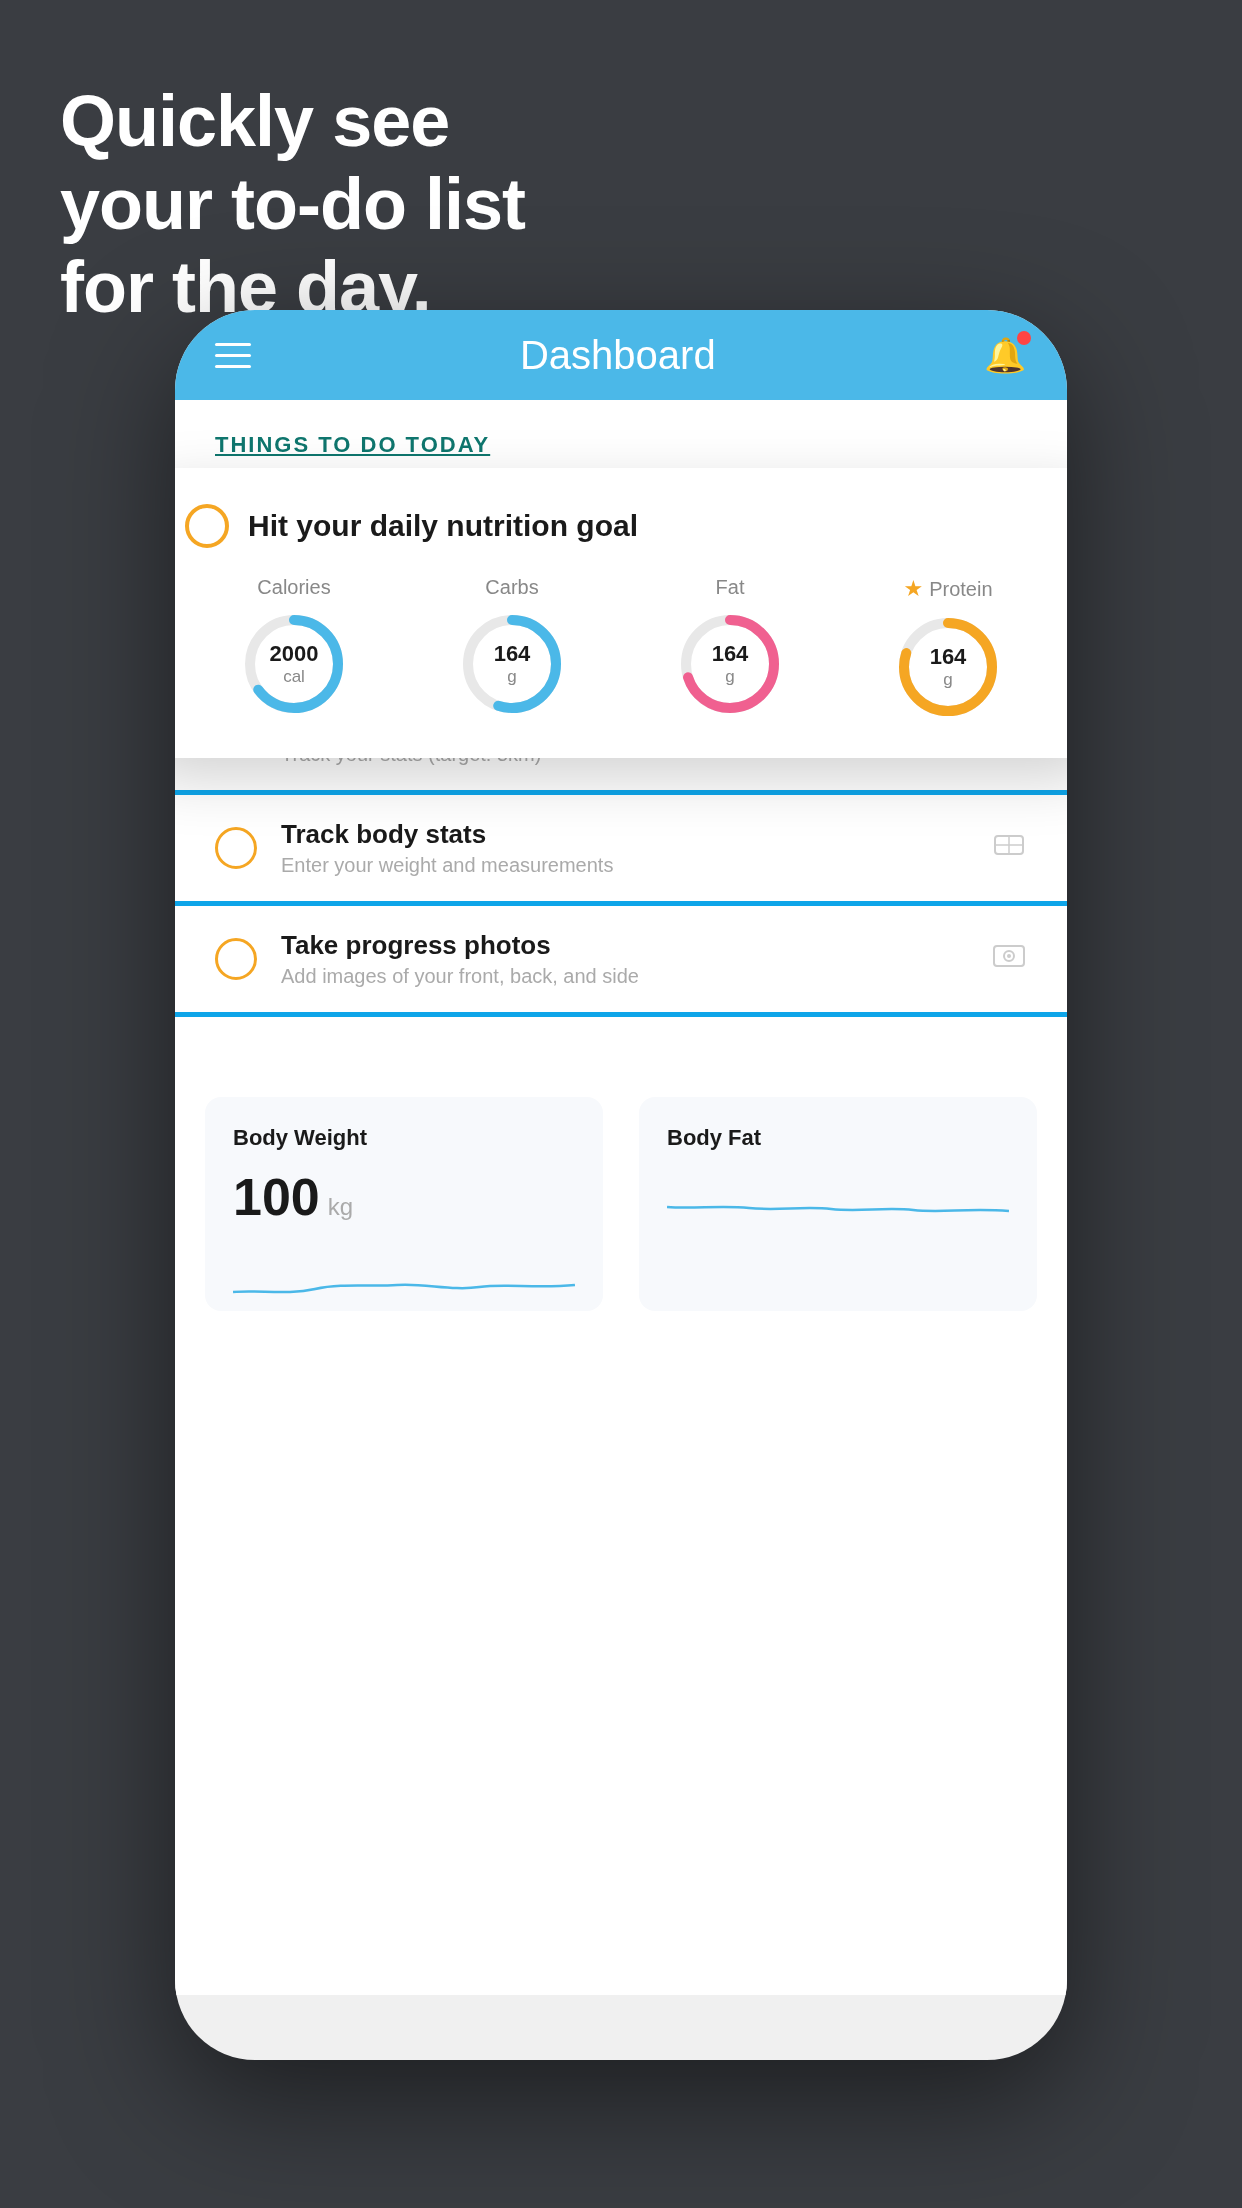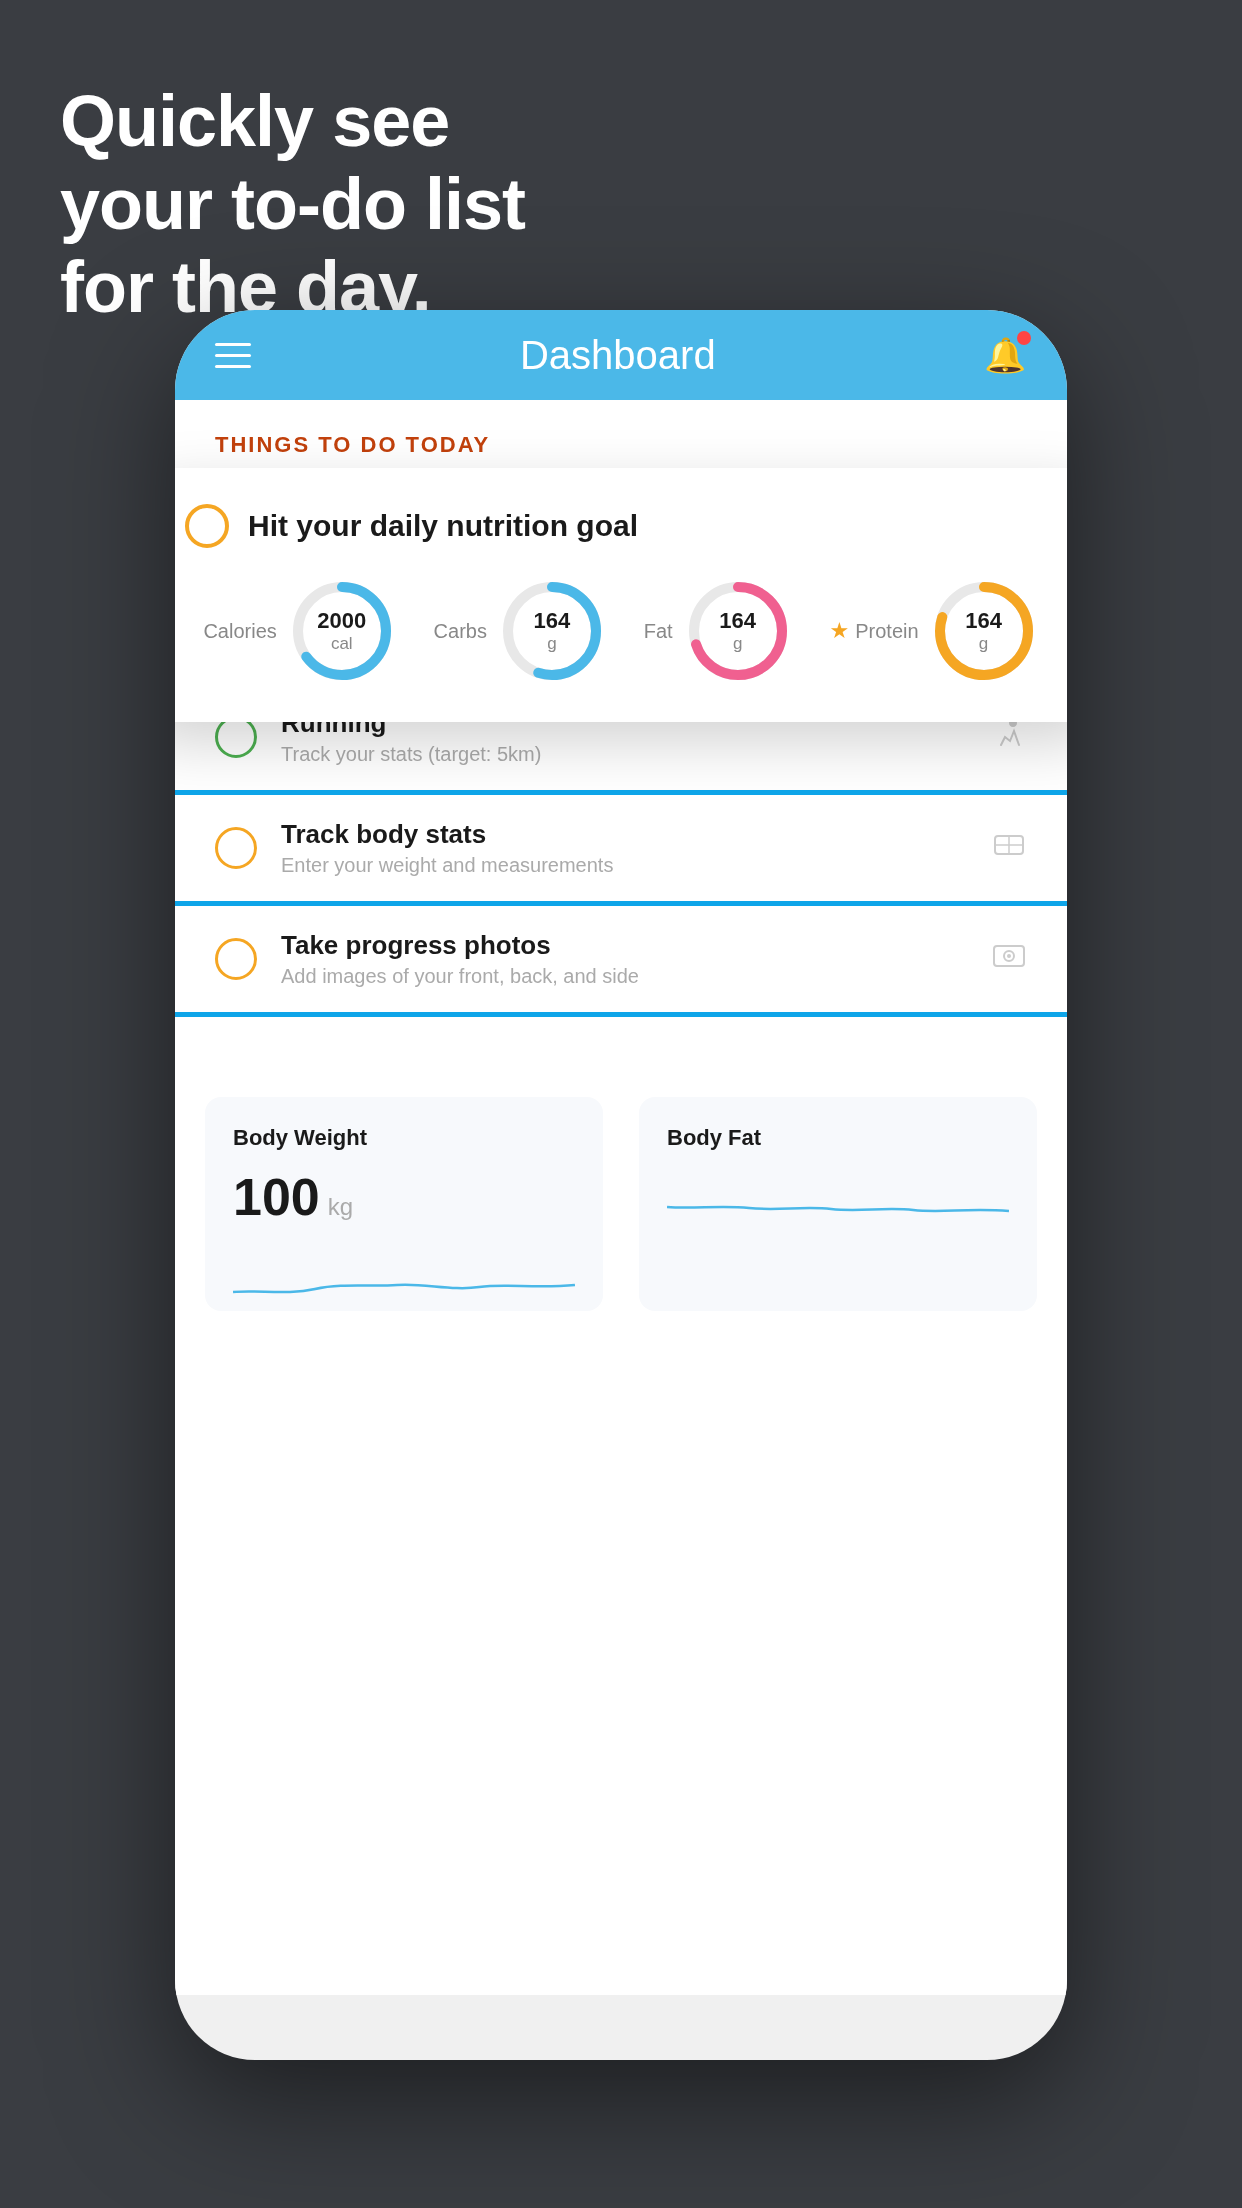--- a/index.html
+++ b/index.html
@@ -156,21 +156,22 @@
       height: calc(100% - 155px);
       overflow: hidden;
       position: relative;
     }
 
     .section-header {
       padding: 32px 40px 16px;
       font-size: 22px;
       font-weight: 800;
       letter-spacing: 2px;
-      color: #c2410c;
+      color: #0f766e;
+      text-decoration: underline;
     }
 
     
     .popup-card {
       position: absolute;
       top: 68px;
       left: -30px;
       right: -30px;
       background: white;
       border-radius: 20px;
@@ -201,20 +202,21 @@
     }
 
     .nutrition-row {
       display: flex;
       justify-content: space-around;
       align-items: flex-start;
     }
 
     .nutrition-item {
       display: flex;
+      flex-direction: column;
       align-items: center;
       gap: 10px;
     }
 
     .nutrition-label {
       font-size: 20px;
       color: #888;
     }
 
     .ring-container {

